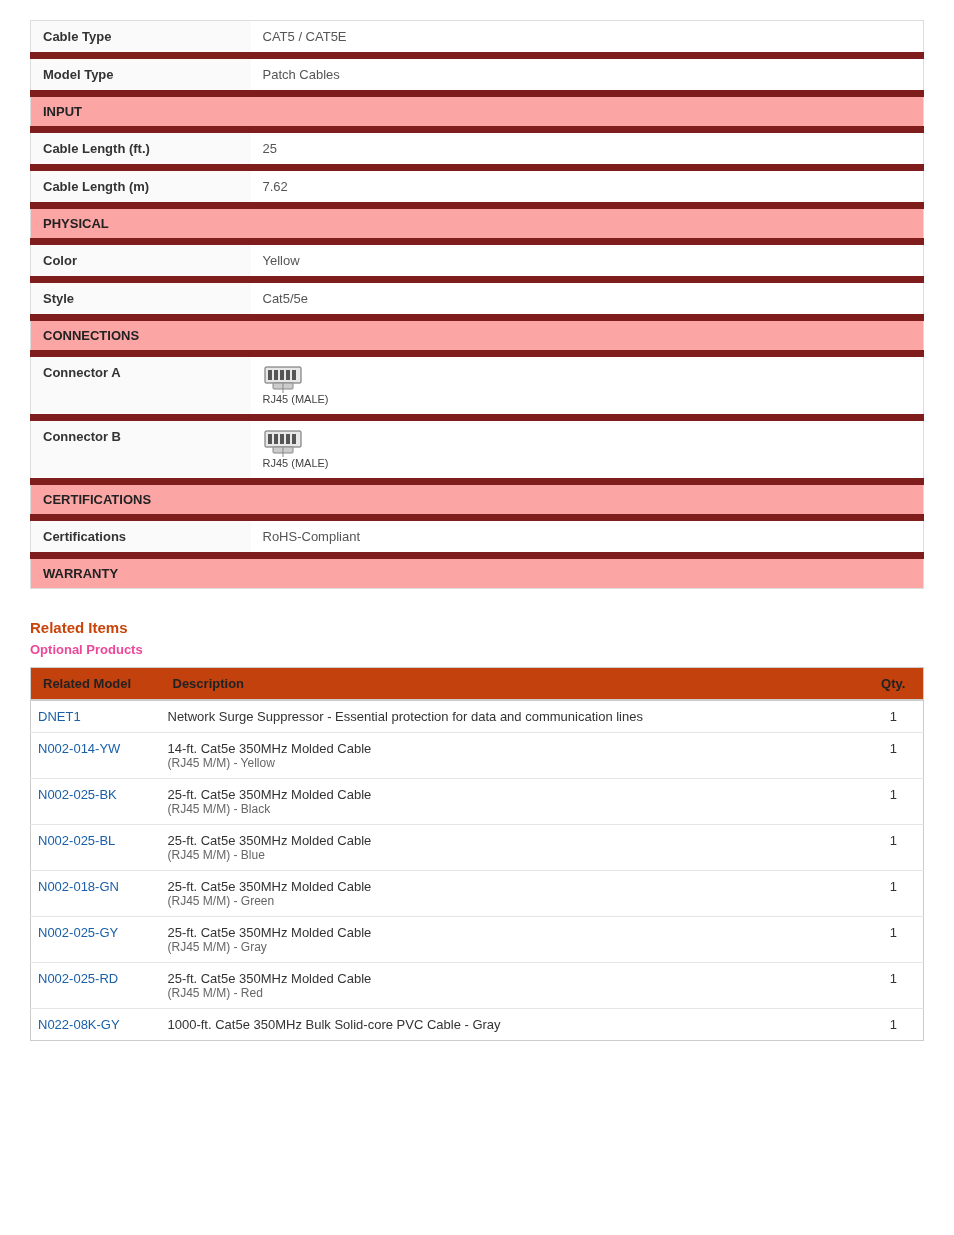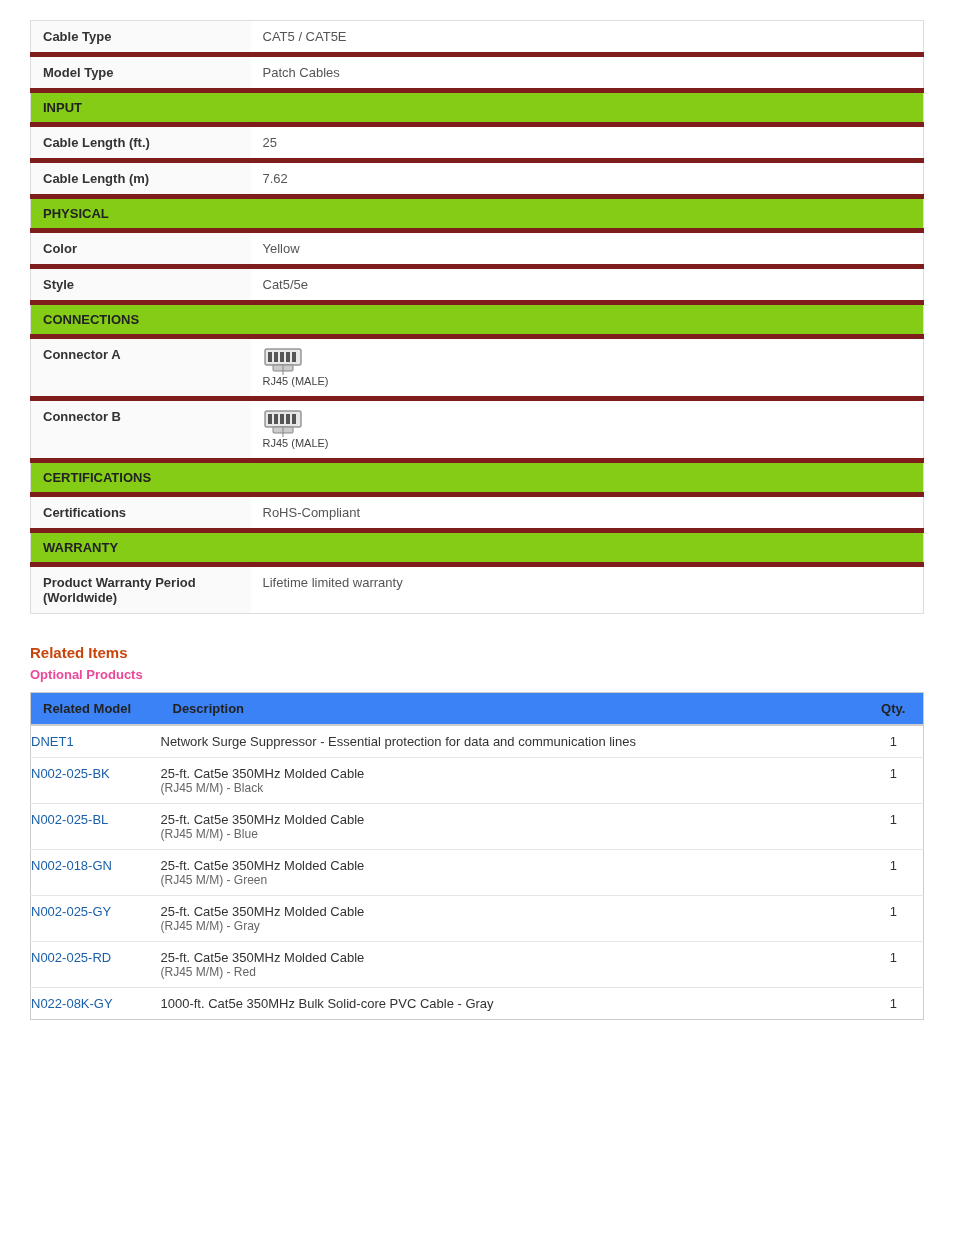--- a/index.html
+++ b/index.html
@@ -13,37 +13,37 @@
 
     
     .specs-table {
       width: 100%;
       border-collapse: collapse;
       border: 1px solid #ddd;
       margin-bottom: 30px;
     }
     .specs-table td {
       padding: 8px 12px;
-      border-bottom: 5px solid #7f1d1d;
+      border-bottom: 7px solid #7f1d1d;
       vertical-align: top;
     }
     .specs-table tr:last-child td {
       border-bottom: none;
     }
     .specs-table .label-col {
       width: 220px;
       font-weight: bold;
       color: #333;
       background: #fafafa;
     }
     .specs-table .value-col {
       color: #555;
     }
     .specs-table .section-header td {
-      background: #84cc16;
+      background: #fca5a5;
       font-weight: bold;
       color: #222;
       padding: 7px 12px;
     }
 
     
     .related-title {
       color: #c8440a;
       font-size: 15px;
       font-weight: bold;
@@ -54,33 +54,33 @@
       font-size: 13px;
       margin-bottom: 10px;
       color: #ec4899;
     }
     .related-table {
       width: 100%;
       border-collapse: collapse;
       border: 1px solid #ccc;
     }
     .related-table th {
-      background: #3b82f6;
+      background: #c2410c;
       font-weight: bold;
       padding: 8px 12px;
       border-bottom: 2px solid #ccc;
       text-align: left;
       color: #222;
     }
     .related-table th.qty-col {
       text-align: center;
       width: 60px;
     }
     .related-table td {
-      padding: 8px 0;
+      padding: 8px 7px;
       border-bottom: 1px solid #e5e5e5;
       vertical-align: top;
     }
     .related-table tr:last-child td {
       border-bottom: none;
     }
     .related-table .model-col {
       width: 130px;
     }
     .related-table .qty-val {
@@ -174,24 +174,20 @@
       <tr class="section-header">
         <td colspan="2">CERTIFICATIONS</td>
       </tr>
       <tr>
         <td class="label-col">Certifications</td>
         <td class="value-col">RoHS-Compliant</td>
       </tr>
       <tr class="section-header">
         <td colspan="2">WARRANTY</td>
       </tr>
-      <tr>
-        <td class="label-col">Product Warranty Period (Worldwide)</td>
-        <td class="value-col">Lifetime limited warranty</td>
-      </tr>
     </tbody>
 </table>
 
 <div>
   <div class="related-title">Related Items</div>
   <div class="optional-label">Optional Products</div>
   <table class="related-table">
     <thead>
       <tr>
         <th class="model-col">Related Model</th>
@@ -201,20 +197,28 @@
     </thead>
     <tbody id="related-tbody">
         <tr>
           <td class="model-col"><a class="link" href="#">DNET1</a></td>
           <td>
             <div>Network Surge Suppressor - Essential protection for data and communication lines</div>
           </td>
           <td class="qty-val">1</td>
         </tr>
         <tr>
+          <td class="model-col"><a class="link" href="#">N002-014-YW</a></td>
+          <td>
+            <div>14-ft. Cat5e 350MHz Molded Cable</div>
+            <div class="desc-sub">(RJ45 M/M) - Yellow</div>
+          </td>
+          <td class="qty-val">1</td>
+        </tr>
+        <tr>
           <td class="model-col"><a class="link" href="#">N002-025-BK</a></td>
           <td>
             <div>25-ft. Cat5e 350MHz Molded Cable</div>
             <div class="desc-sub">(RJ45 M/M) - Black</div>
           </td>
           <td class="qty-val">1</td>
         </tr>
         <tr>
           <td class="model-col"><a class="link" href="#">N002-025-BL</a></td>
           <td>

